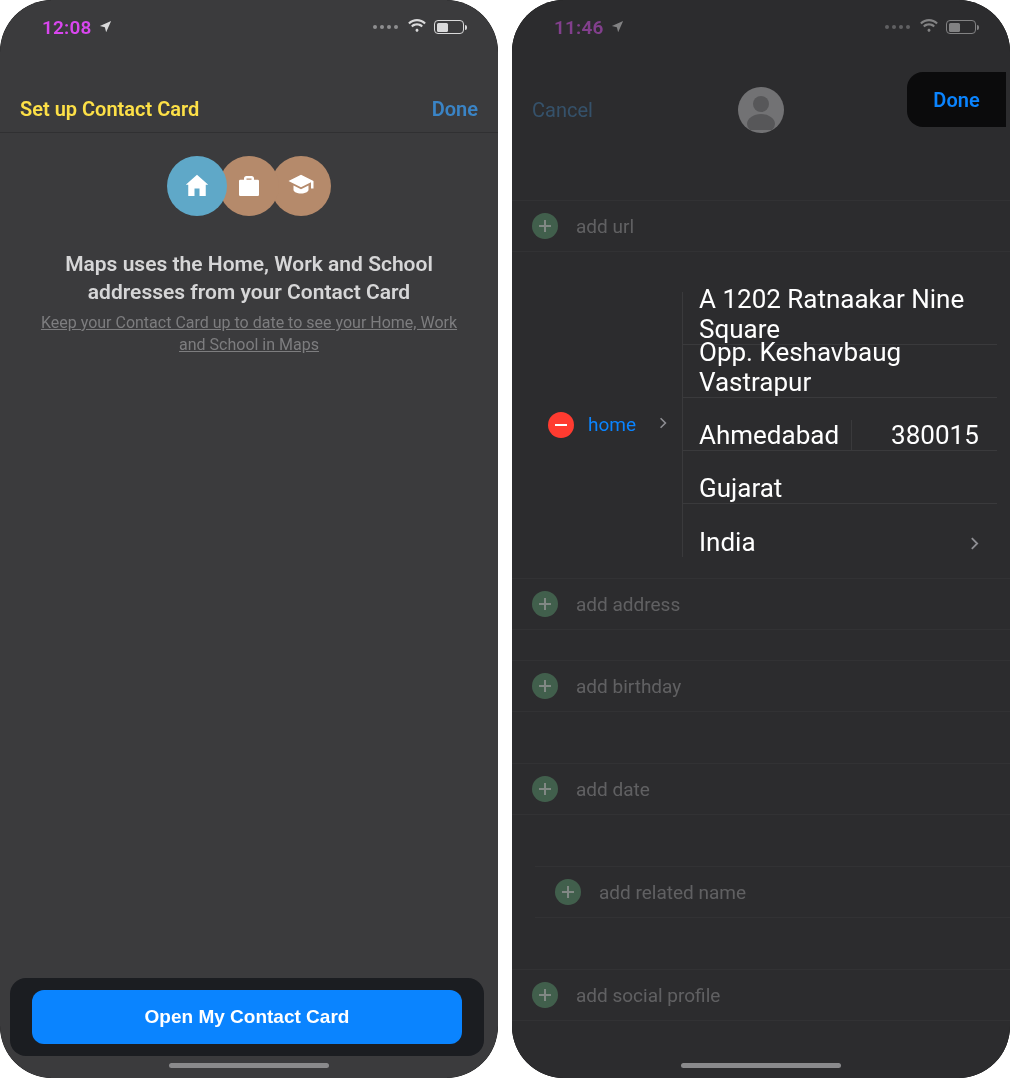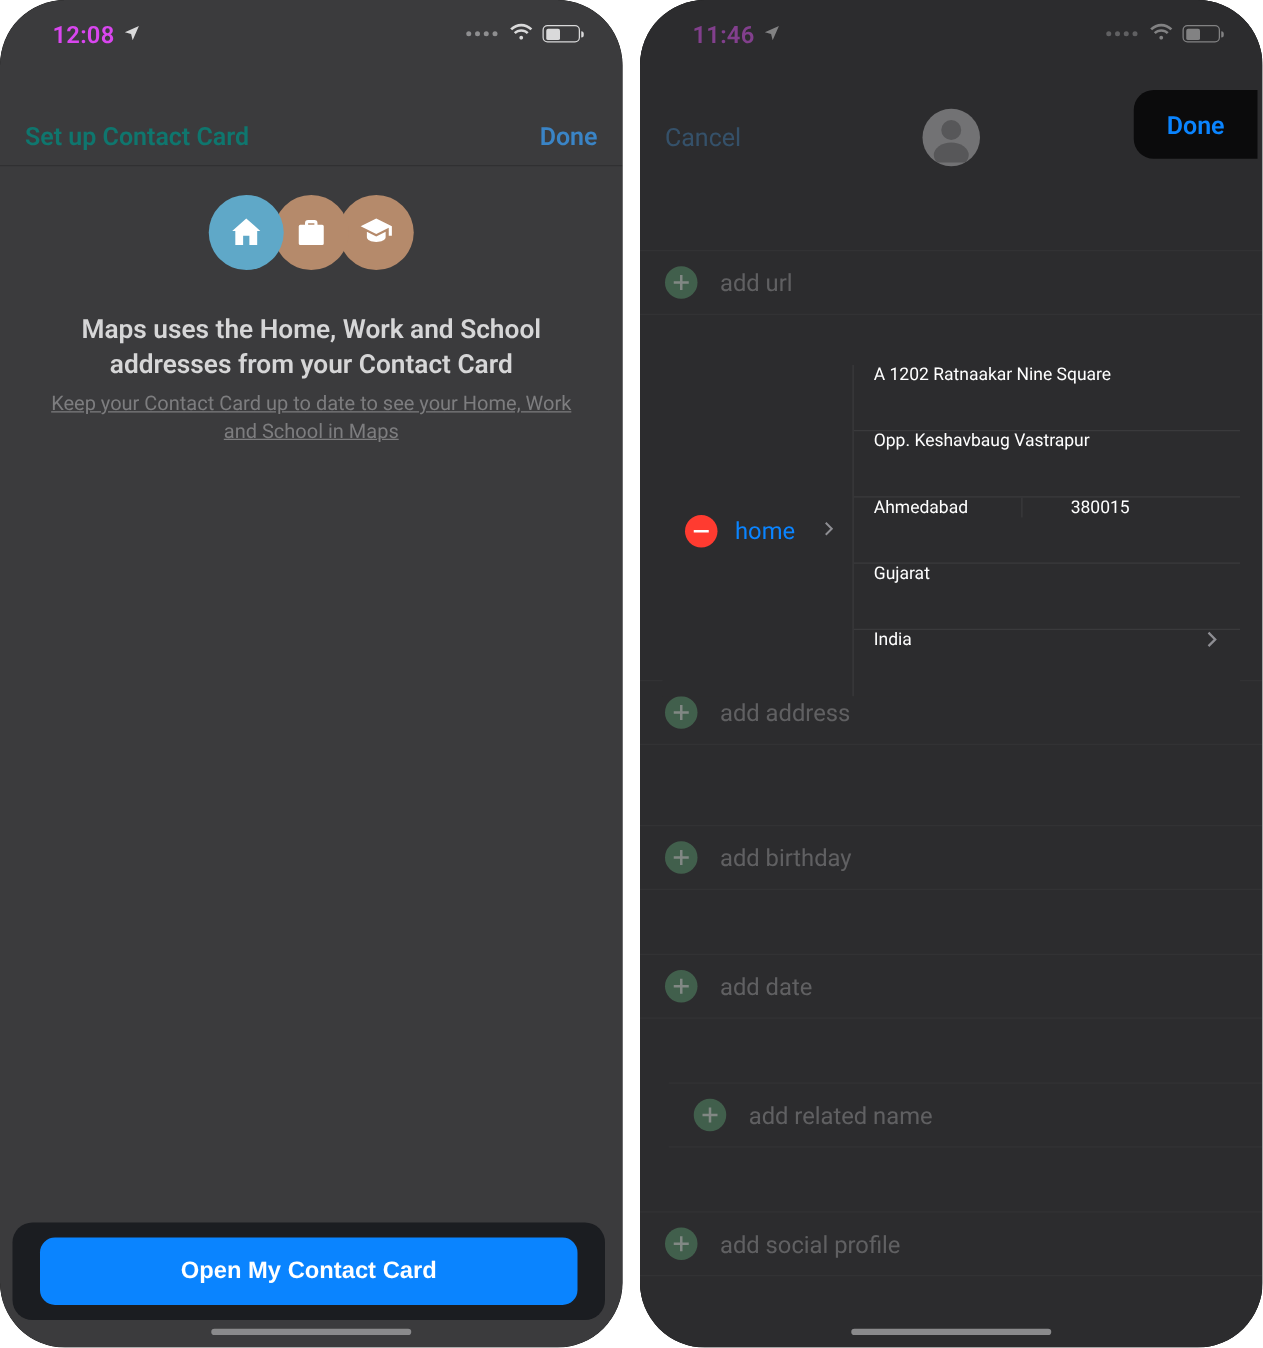--- a/index.html
+++ b/index.html
@@ -53,21 +53,21 @@
   .nav-row {
     position: absolute;
     top: 85px; left:0; right:0;
     height: 48px;
     display:flex;
     align-items:center;
     justify-content:space-between;
     padding: 0 20px;
     border-bottom: 1px solid rgba(0,0,0,0.18);
   }
-  .nav-title { color:#0f766e; font-size:20px; font-weight:600; }
+  .nav-title { color:#fde047; font-size:20px; font-weight:600; }
   .nav-done  { color:#3a84c6; font-size:20px; font-weight:600; }
 
   .icon-row {
     position:absolute;
     top: 156px;
     left:0; right:0;
     display:flex;
     justify-content:center;
     gap: -10px;
   }
@@ -201,34 +201,34 @@
   }
   .label-home { color:#0a84ff; font-size:19px; margin-right:9px; }
   .chev-sm svg { width:8px; height:14px; }
   .chev-sm svg path { stroke:#8e8e93; stroke-width:2; fill:none; }
   .addr-fields {
     flex:1;
     border-left:0.5px solid #3a3a3c;
   }
   .addr-line {
     height:53px;
-    display:flex; align-items:flex-start;
+    display:flex; align-items:flex-end;
     padding:0 18px 0 16px;
-    color:#fff; font-size:14px;
+    color:#fff; font-size:26px;
     border-bottom:0.5px solid #3a3a3c;
   }
   .addr-line.split { gap:40px; }
   .addr-line.split .col { flex:1; }
-  .addr-line.split .col:first-child { border-right:0.5px solid #3a3a3c; margin-right:-1px; }
+  .addr-line.split .col:first-child { border-right:0.5px solid #3a3a3c; margin-right:-1px; padding-right:12px; }
   .addr-line:last-child { border-bottom:none; justify-content:space-between; }
   .chev-row svg { width:9px; height:15px; }
   .chev-row svg path { stroke:#8e8e93; stroke-width:2; fill:none; }
 
   .row-addurl   { top:200px; }
-  .row-addaddr  { top:544px; }
+  .row-addaddr  { top:578px; }
   .row-bday     { top:660px; }
   .row-date     { top:763px; }
   .row-related  { top:866px;margin-left:23px; }
   .row-social   { top:969px; }
 </style>
 </head>
 <body>
 
 <div class="phone">
   <div class="screen-dim"></div>

